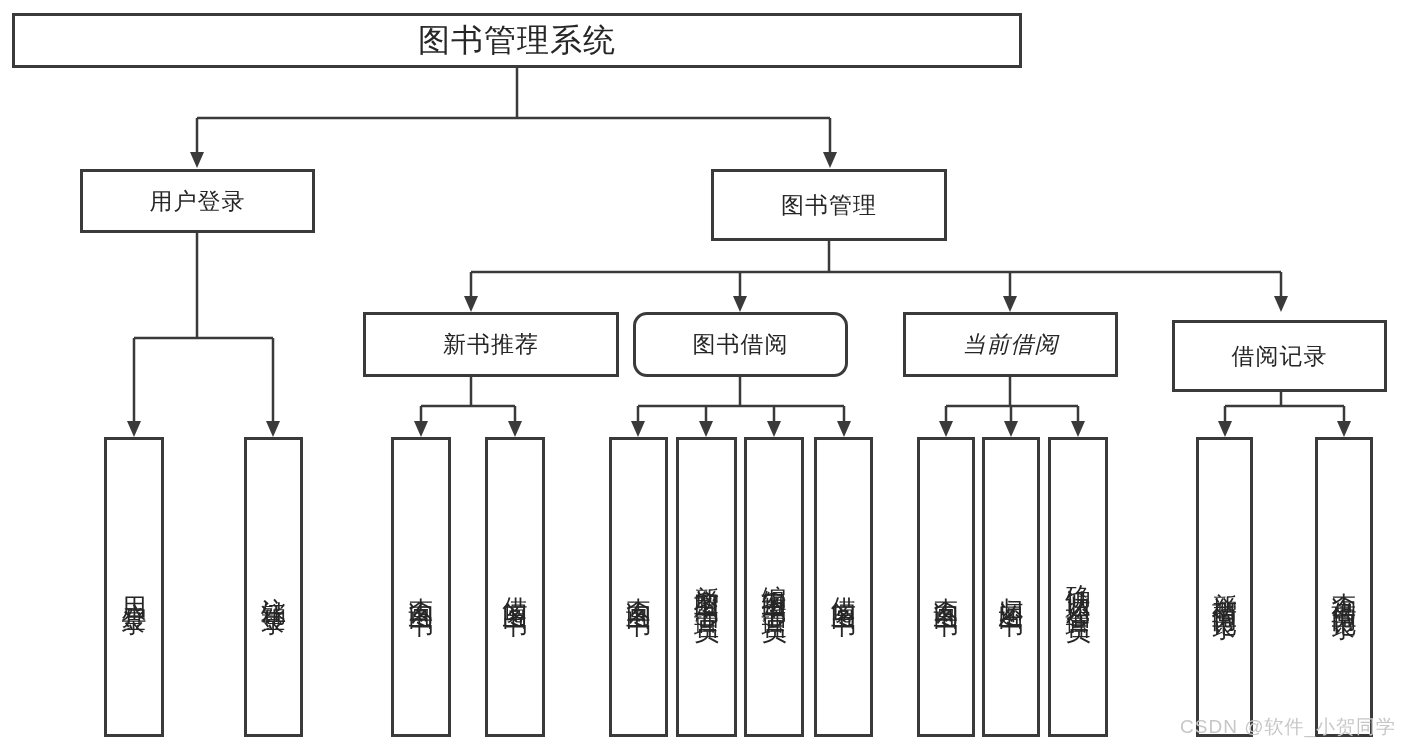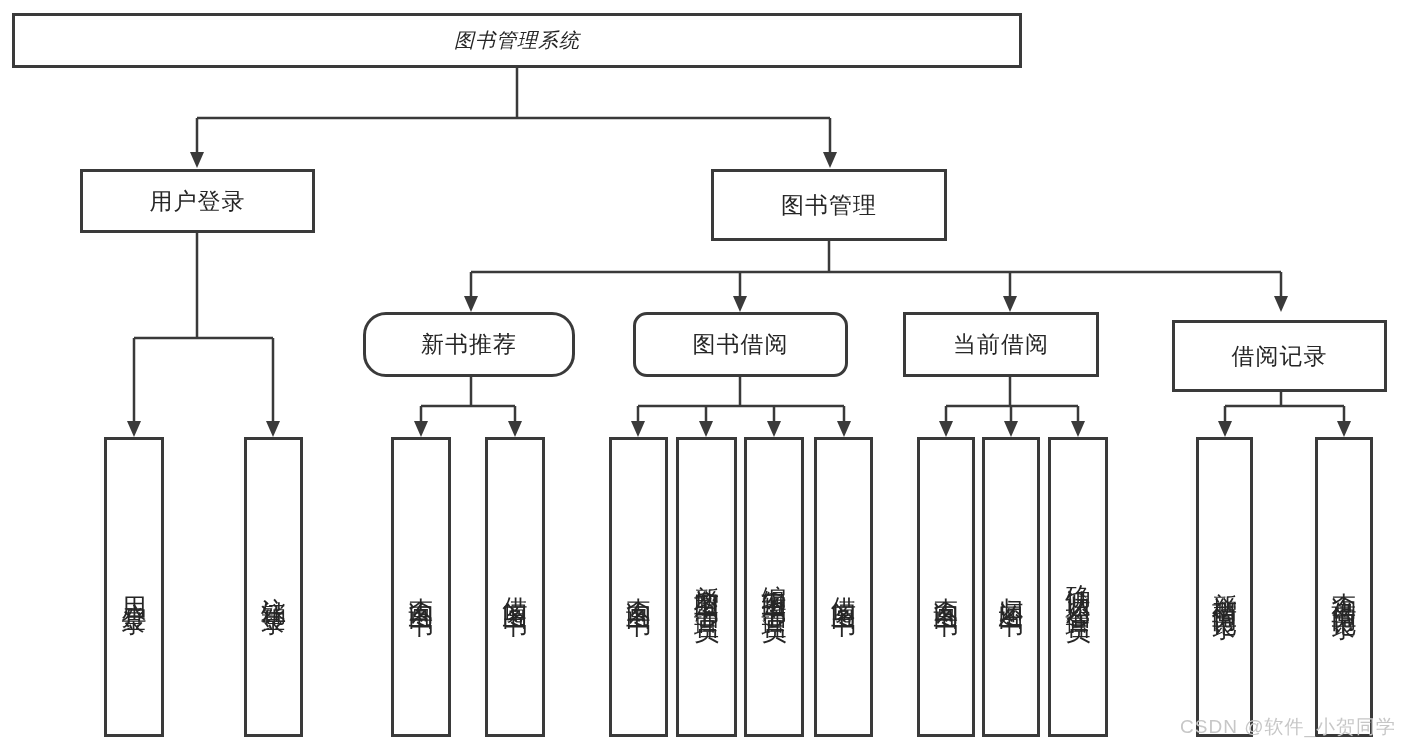--- a/index.html
+++ b/index.html
@@ -22,21 +22,21 @@
     box-sizing: border-box;
     background: #ffffff;
     border: 3px solid #3a3a3a;
     display: flex;
     align-items: center;
     justify-content: center;
     color: #262626;
     text-align: center;
   }
   .hbox { font-size: 23px; letter-spacing: 1px; }
-  .root-box { font-size: 20px; letter-spacing: 1px; font-style: italic; }
+  .root-box { font-size: 32px; letter-spacing: 1px; }
   .vbox { font-size: 25px; }
   .vbox .vtext {
     writing-mode: vertical-rl;
     text-orientation: mixed;
     letter-spacing: 5px;
     line-height: 1;
     white-space: nowrap;
   }
   .watermark {
     position: absolute;
@@ -94,23 +94,23 @@
       <use href="#arr" x="1225" y="437"></use>
       <use href="#arr" x="1344" y="437"></use>
     </g>
   </svg>
 
   <div class="box root-box" style="left:12px; top:13px; width:1010px; height:55px;">图书管理系统</div>
 
   <div class="box hbox" style="left:80px; top:169px; width:235px; height:64px;">用户登录</div>
   <div class="box hbox" style="left:711px; top:169px; width:236px; height:72px;">图书管理</div>
 
-  <div class="box hbox" style="left:363px; top:312px; width:212px; height:65px;border-radius:23px;">新书推荐</div>
+  <div class="box hbox" style="left:363px; top:312px; width:256px; height:65px;">新书推荐</div>
   <div class="box hbox" style="left:633px; top:312px; width:215px; height:65px;border-radius:14px;">图书借阅</div>
-  <div class="box hbox" style="left:903px; top:312px; width:196px; height:65px;">当前借阅</div>
+  <div class="box hbox" style="left:903px; top:312px; width:215px; height:65px;font-style:italic;">当前借阅</div>
   <div class="box hbox" style="left:1172px; top:320px; width:215px; height:72px;">借阅记录</div>
 
   <div class="box vbox" style="left:104px; top:437px; width:60px; height:300px;">
     <span class="vtext">用户登录</span>
   </div>
   <div class="box vbox" style="left:244px; top:437px; width:59px; height:300px;">
     <span class="vtext">注销登录</span>
   </div>
 
   <div class="box vbox" style="left:391px; top:437px; width:60px; height:300px;">

